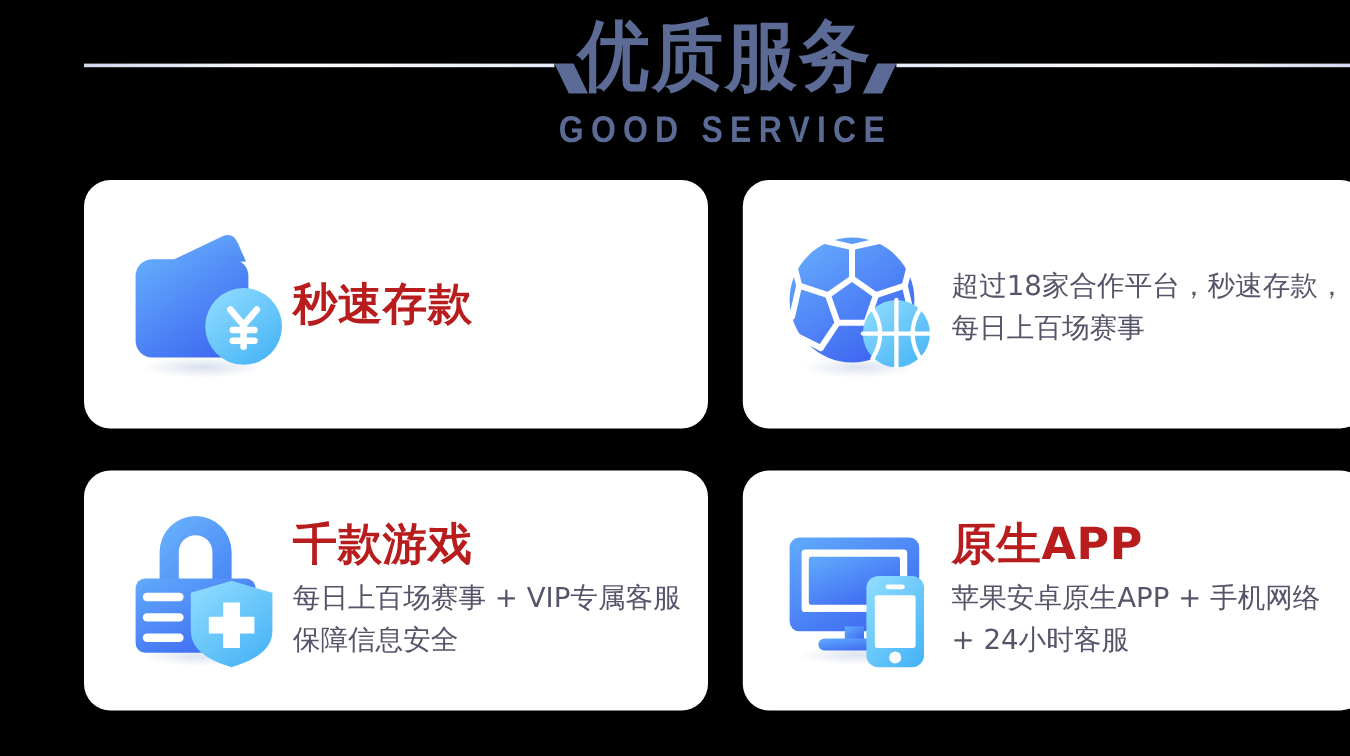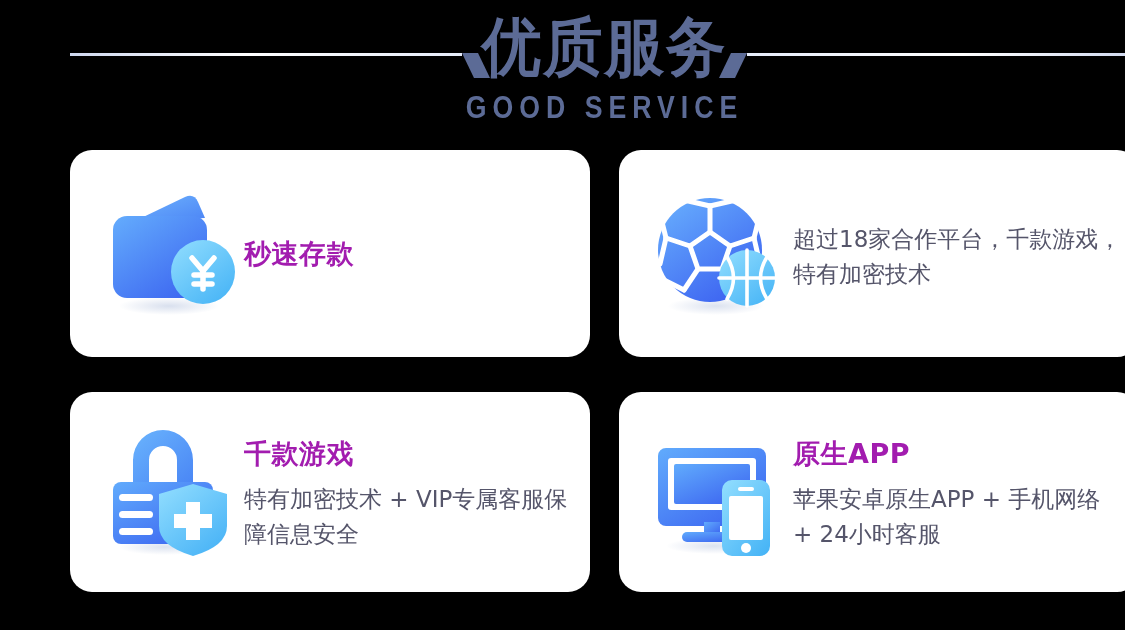--- a/index.html
+++ b/index.html
@@ -99,23 +99,23 @@
     justify-content: center;
   }
 
   .text-wrap {
     flex: 1;
     padding-right: 10px;
   }
 
   .card-title {
     font-family: "DejaVu Sans", "Liberation Sans", sans-serif;
-    font-size: 27px;
+    font-size: 37px;
     font-weight: bold;
-    color: #a21caf;
+    color: #b91c1c;
     line-height: 42px;
     letter-spacing: 0.5px;
     white-space: nowrap;
   }
 
   .card-desc {
     margin-top: 7px;
     font-family: "DejaVu Sans", "Liberation Sans", sans-serif;
     font-size: 23px;
     font-weight: normal;
@@ -248,21 +248,21 @@
           <circle cx="99" cy="94" r="28" fill="url(#bballGrad)"></circle>
           <g fill="none" stroke="#ffffff" stroke-width="3.6" stroke-linecap="round">
             <path d="M99 66 L99 122"></path>
             <path d="M71 94 L127 94"></path>
             <path d="M79 73 Q92 94 79 115"></path>
             <path d="M119 73 Q106 94 119 115"></path>
           </g>
         </svg>
       </div>
       <div class="text-wrap">
-        <div class="card-desc">超过18家合作平台，千款游戏，特有加密技术</div>
+        <div class="card-desc">超过18家合作平台，秒速存款，每日上百场赛事</div>
       </div>
     </div>
 
     <div class="card">
       <div class="icon-wrap">
         <svg width="140" height="140" viewBox="0 0 140 140">
           <defs>
             <linearGradient id="lockGrad" x1="0.1" y1="0" x2="0.9" y2="1">
               <stop offset="0" stop-color="#5fa8fc"></stop>
               <stop offset="1" stop-color="#3b63f0"></stop>
@@ -287,21 +287,21 @@
             <rect x="20" y="72" width="34" height="7" rx="3.5"></rect>
             <rect x="20" y="89" width="34" height="7" rx="3.5"></rect>
             <rect x="20" y="106" width="34" height="7" rx="3.5"></rect>
           </g>
           <path d="M94 62 L128 72 L128 104 Q128 124 94 134 Q60 124 60 104 L60 72 Z" fill="url(#shieldGrad)"></path>
           <path d="M87 80 L101 80 L101 92 L113 92 L113 106 L101 106 L101 118 L87 118 L87 106 L75 106 L75 92 L87 92 Z" fill="#ffffff"></path>
         </svg>
       </div>
       <div class="text-wrap">
         <div class="card-title">千款游戏</div>
-        <div class="card-desc">特有加密技术 + VIP专属客服保障信息安全</div>
+        <div class="card-desc">每日上百场赛事 + VIP专属客服保障信息安全</div>
       </div>
     </div>
 
     <div class="card">
       <div class="icon-wrap">
         <svg width="140" height="140" viewBox="0 0 140 140">
           <defs>
             <linearGradient id="monGrad" x1="0.1" y1="0" x2="0.9" y2="1">
               <stop offset="0" stop-color="#5fa8fc"></stop>
               <stop offset="1" stop-color="#3b63f0"></stop>

